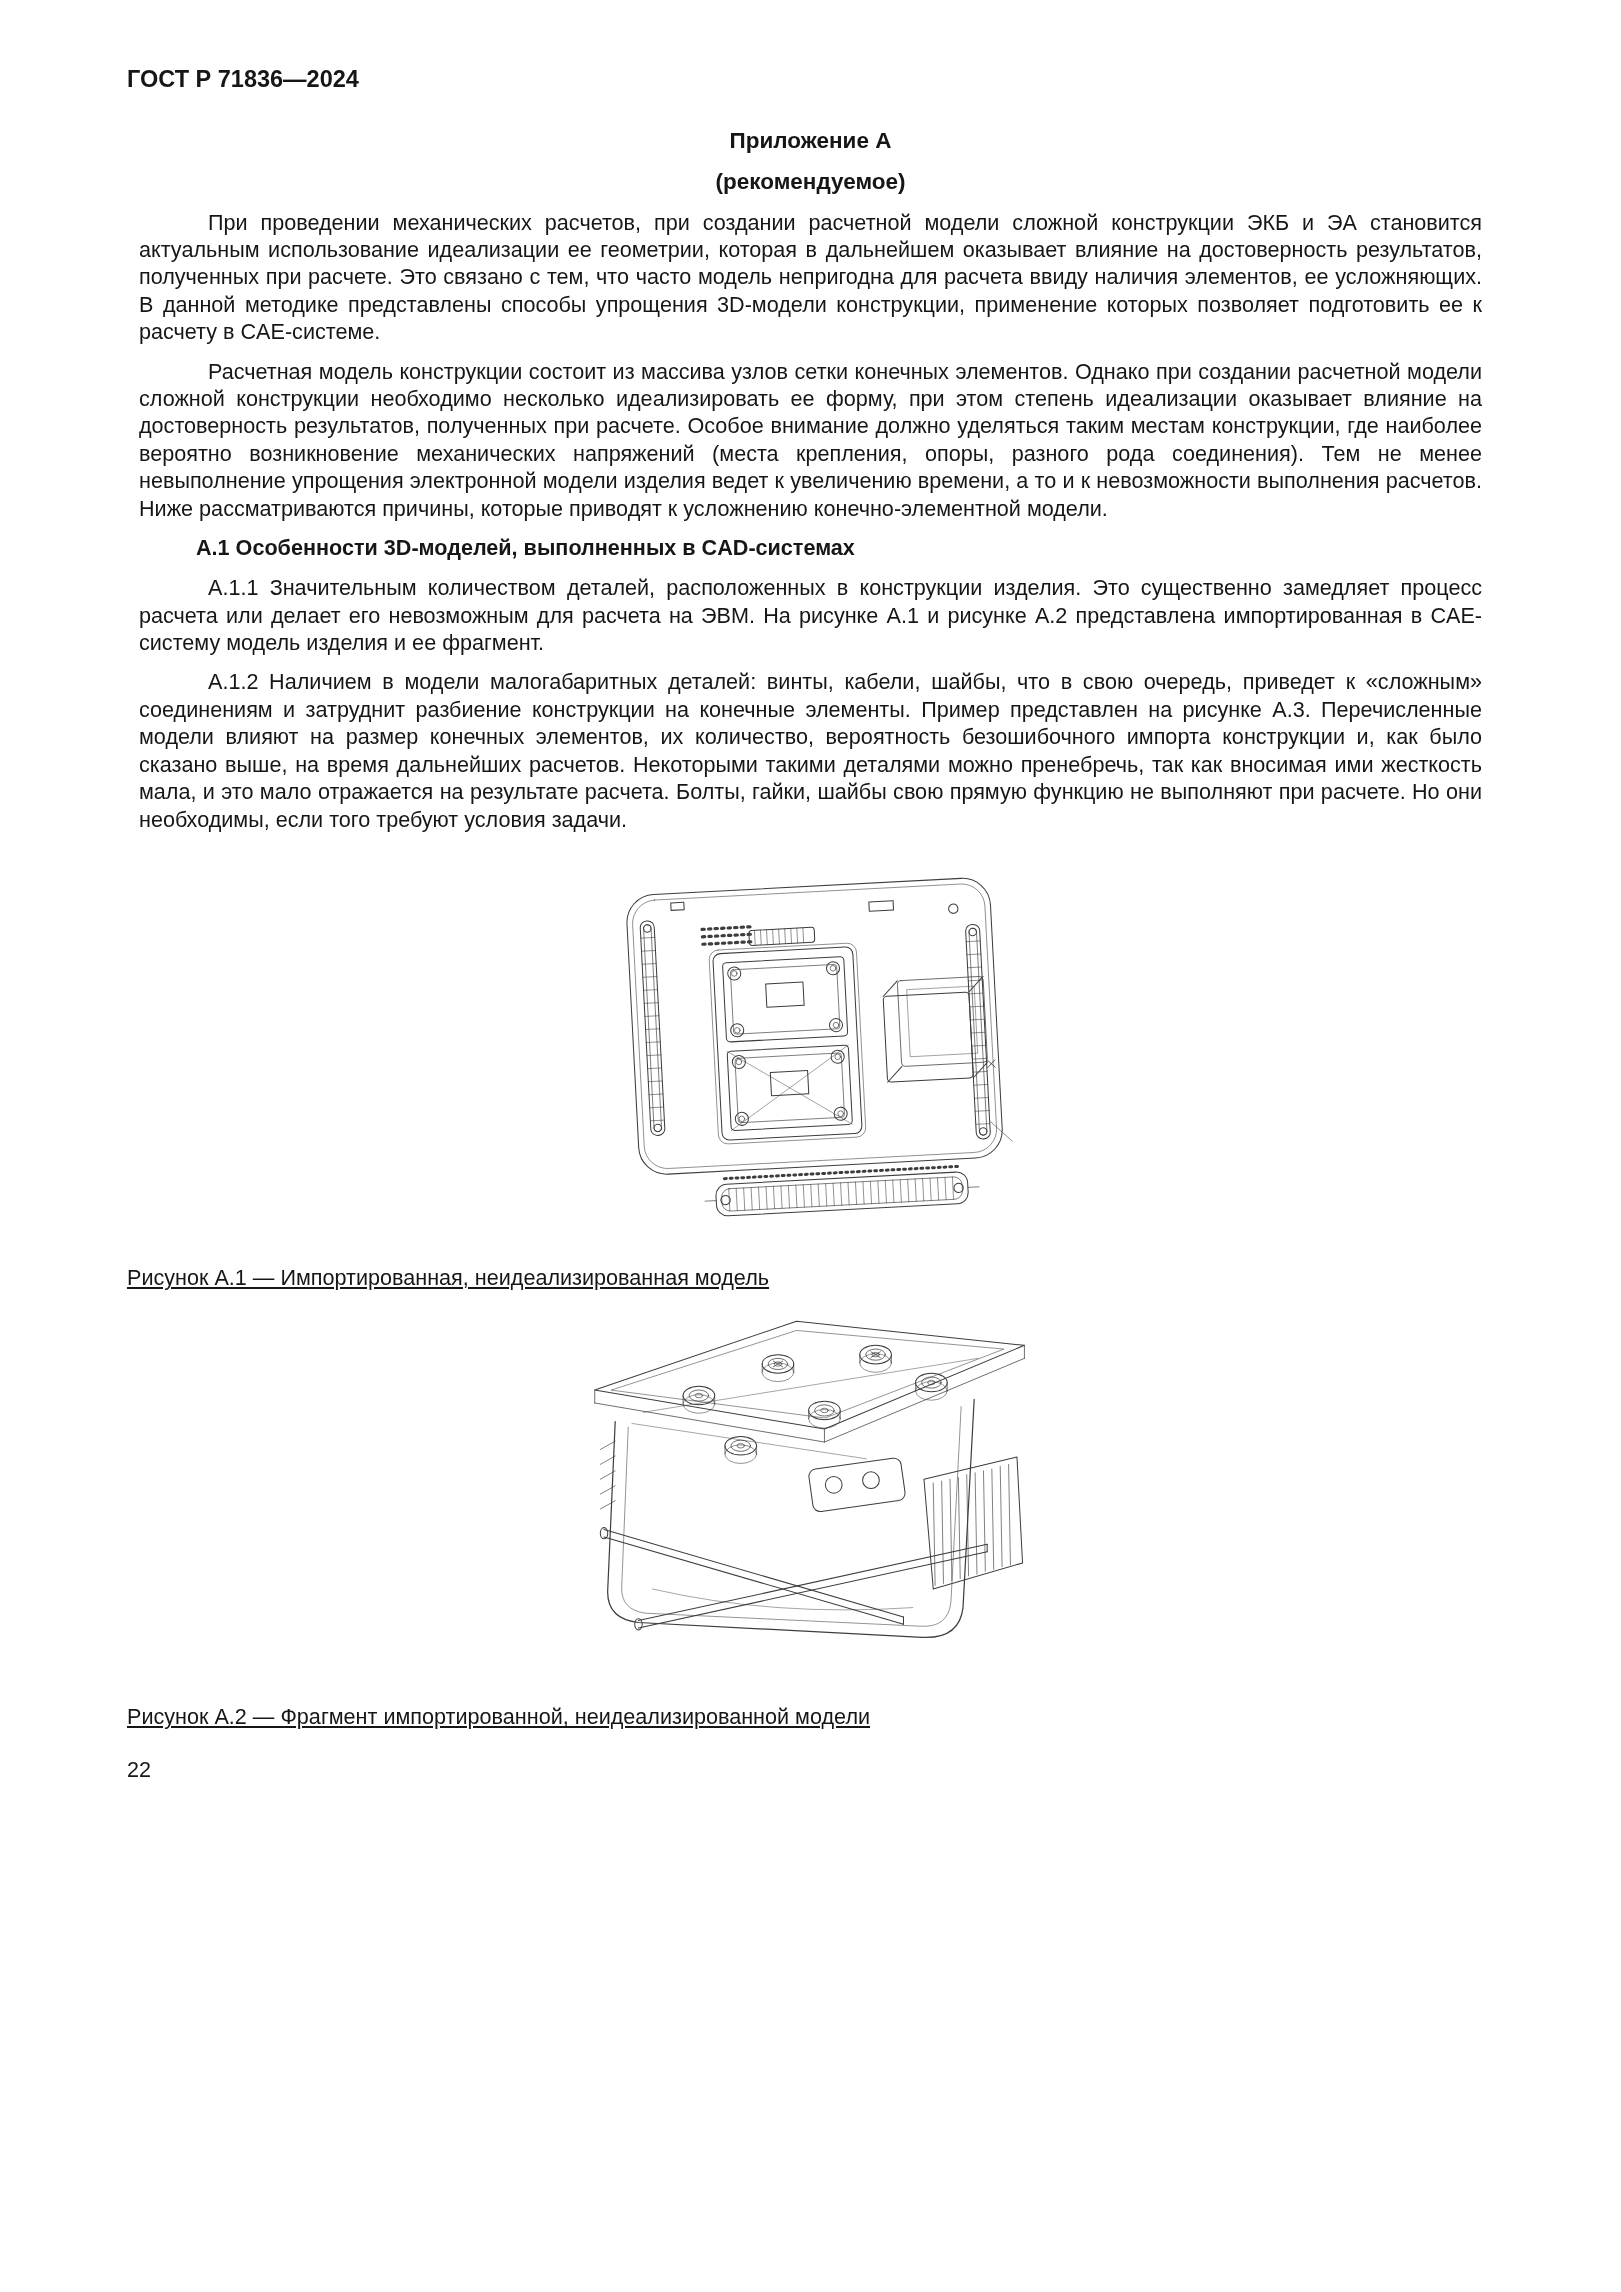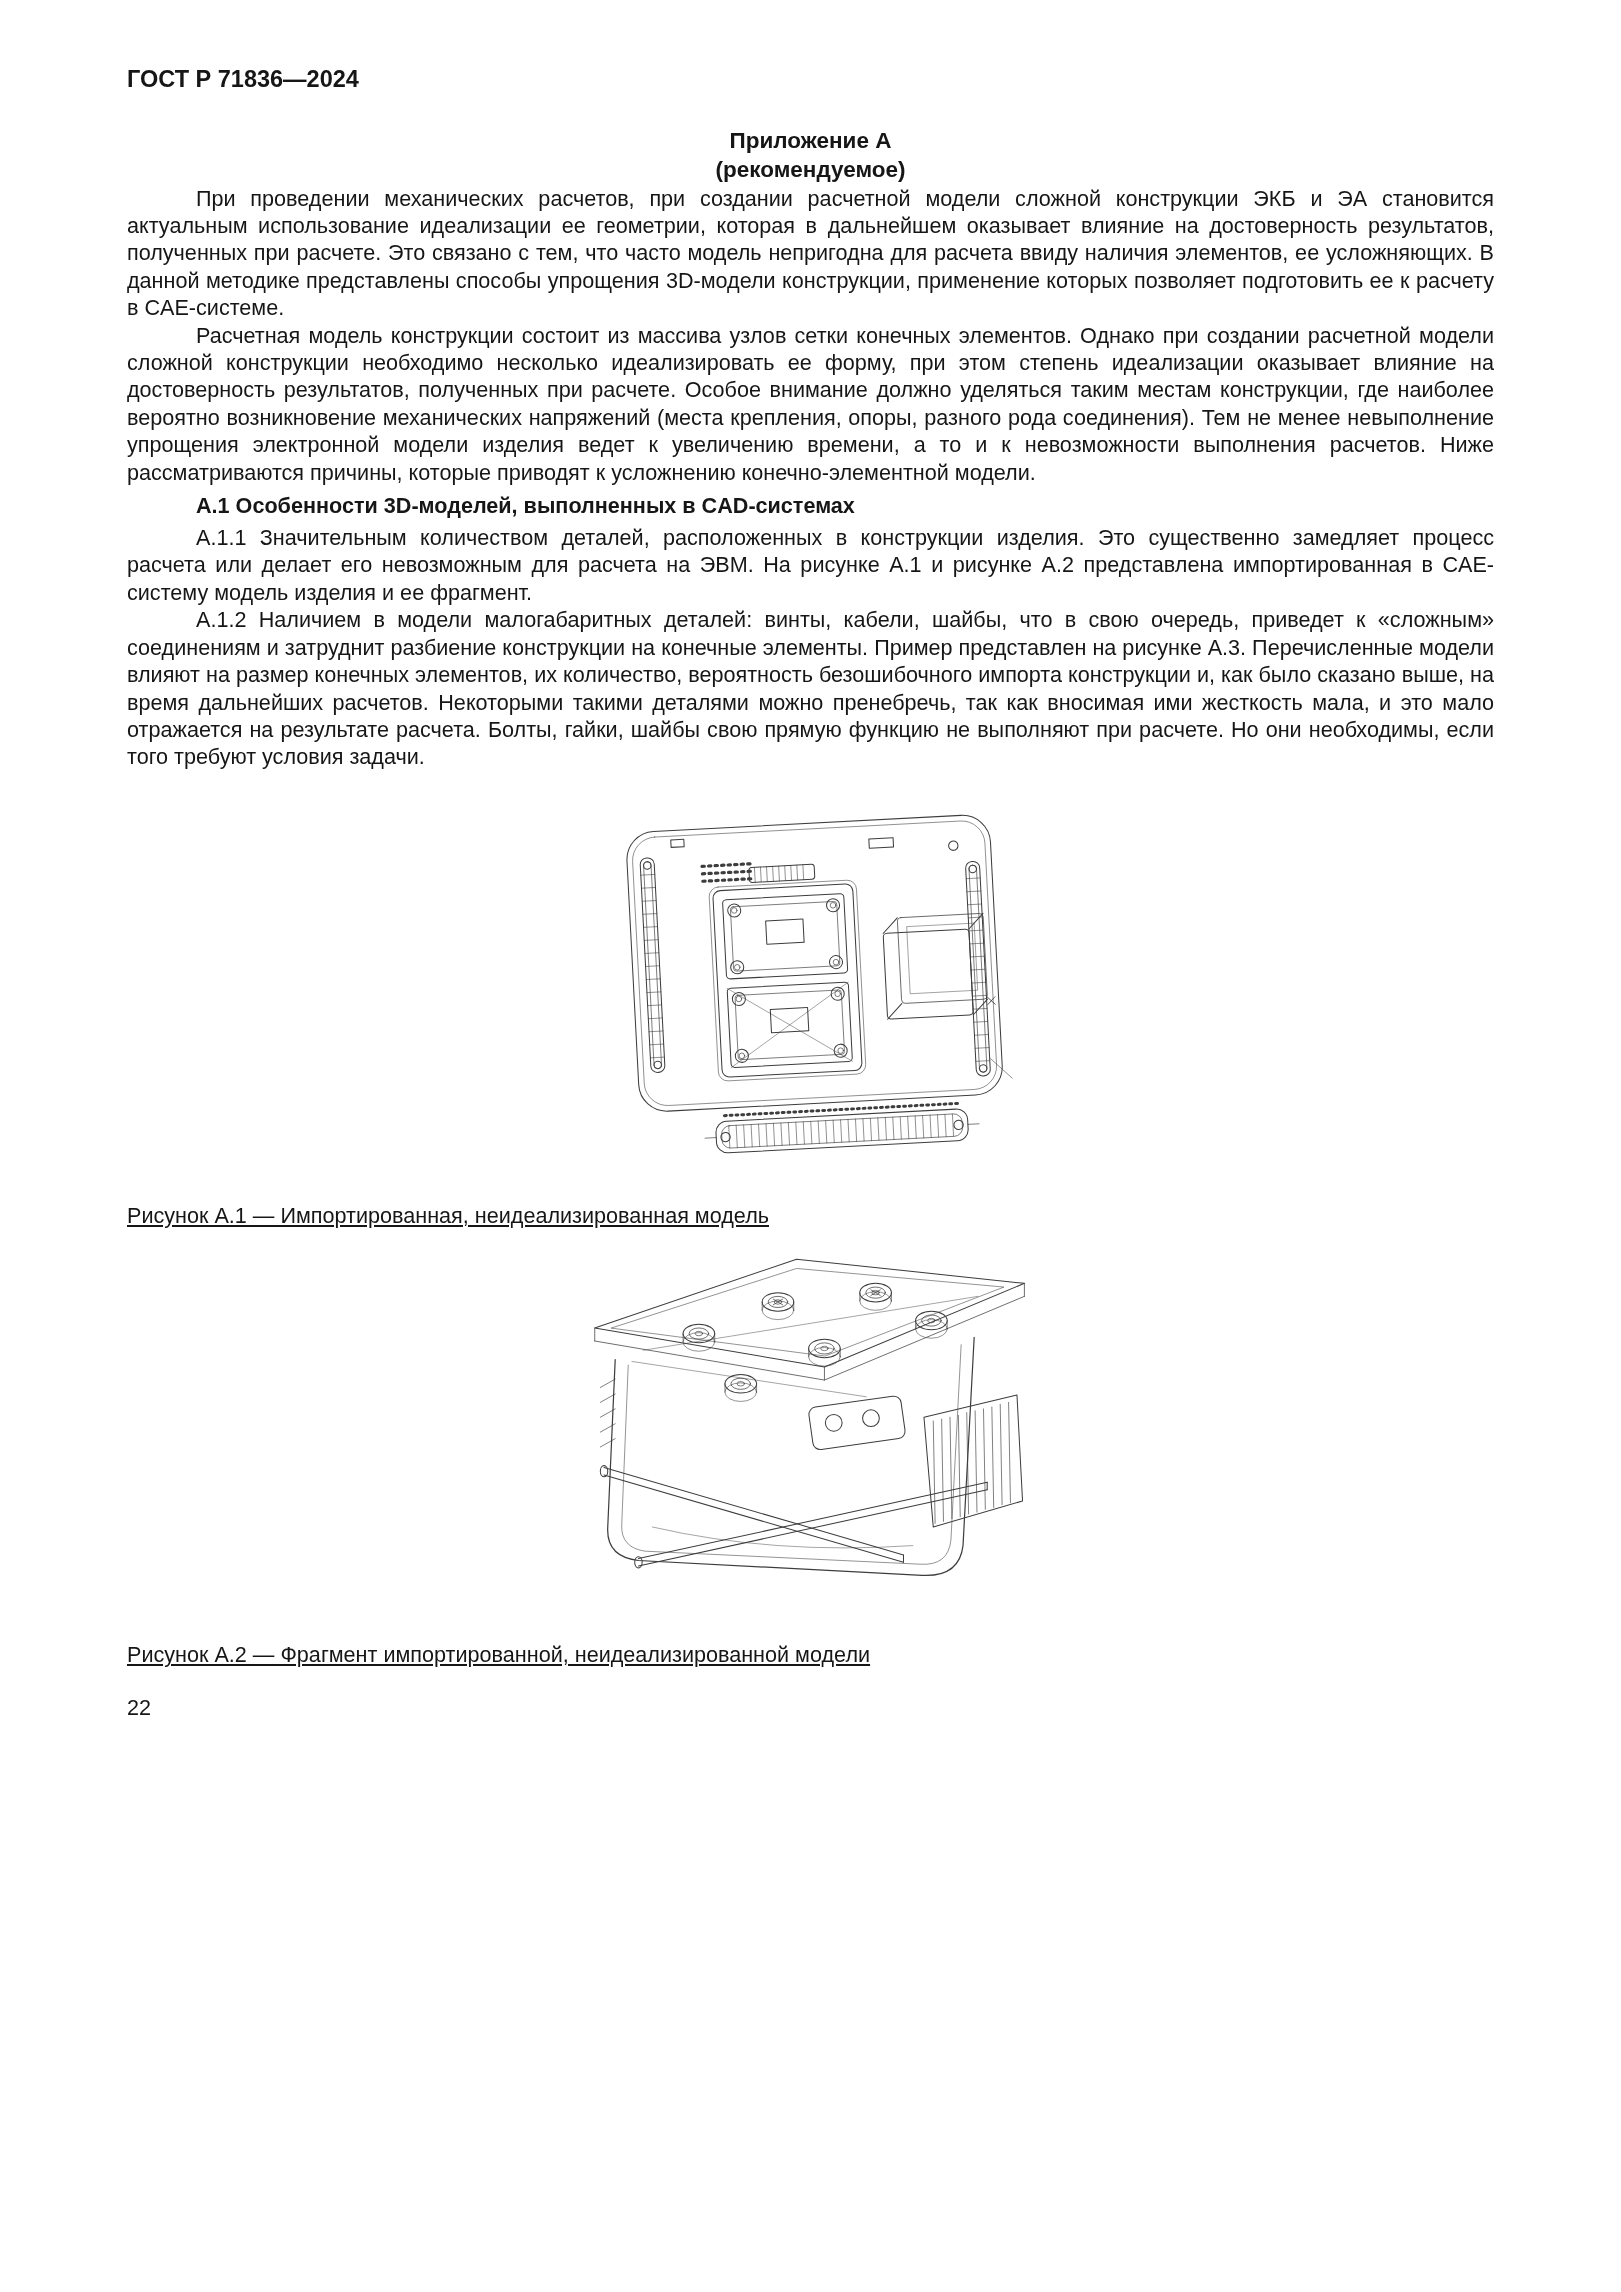--- a/index.html
+++ b/index.html
@@ -4,23 +4,23 @@
 <style>
   html,body{margin:0;padding:0;background:#9a9a9a;}
   .page{
     width:1621px;height:2293px;background:#ffffff;position:relative;
     margin:0 auto;box-sizing:border-box;
     padding:66px 127px 0 127px;
     font-family:"Liberation Sans","DejaVu Sans",sans-serif;
     color:#161616;overflow:hidden;
   }
   .doc-header{font-size:23.5px;font-weight:bold;margin:0 0 33px 0;}
-  .annex-label,.annex-type{text-align:center;font-weight:bold;font-size:22.5px;line-height:1.3;margin:0;}
+  .annex-label,.annex-type{text-align:center;font-weight:bold;font-size:22.5px;line-height:1.3;margin:12px;}
   .annex-title{text-align:center;font-weight:bold;font-size:23.5px;margin:39px 0 29px 0;line-height:1.3;}
-  p.body-par{font-size:21.6px;line-height:1.27;text-align:justify;text-indent:69px;margin:0;}
+  p.body-par{font-size:21.6px;line-height:1.27;text-align:justify;text-indent:69px;margin:12px;}
   .section-heading{font-size:21.6px;font-weight:bold;text-indent:69px;margin:5.9px 0 3.9px 0;line-height:1.3;}
   .figure-block{text-align:center;margin-top:17.6px;}
   .figure-block svg{display:inline-block;}
   .figure-caption{text-align:left;font-size:21.6px;margin:17.6px 0 13.7px 0;line-height:1.3;text-decoration:underline;}
   .page-number{font-size:21.6px;margin-top:25.5px;}
   .wire{stroke:#3d3d3d;fill:none;stroke-width:1.1;stroke-linecap:round;stroke-linejoin:round;}
 </style>
 </head>
 <body>
 

